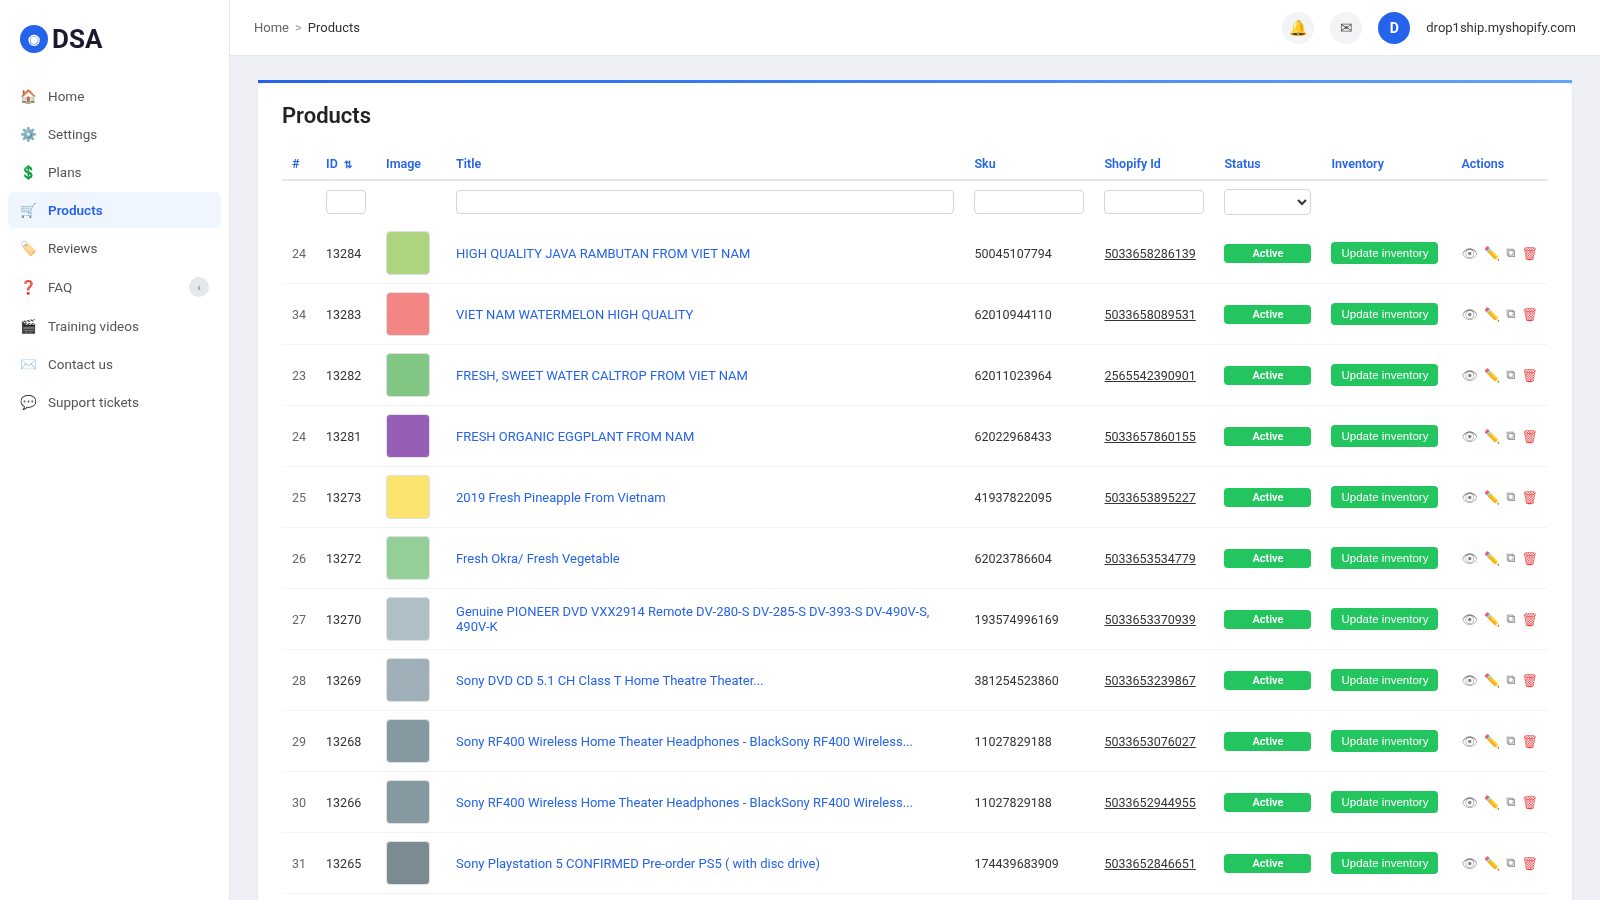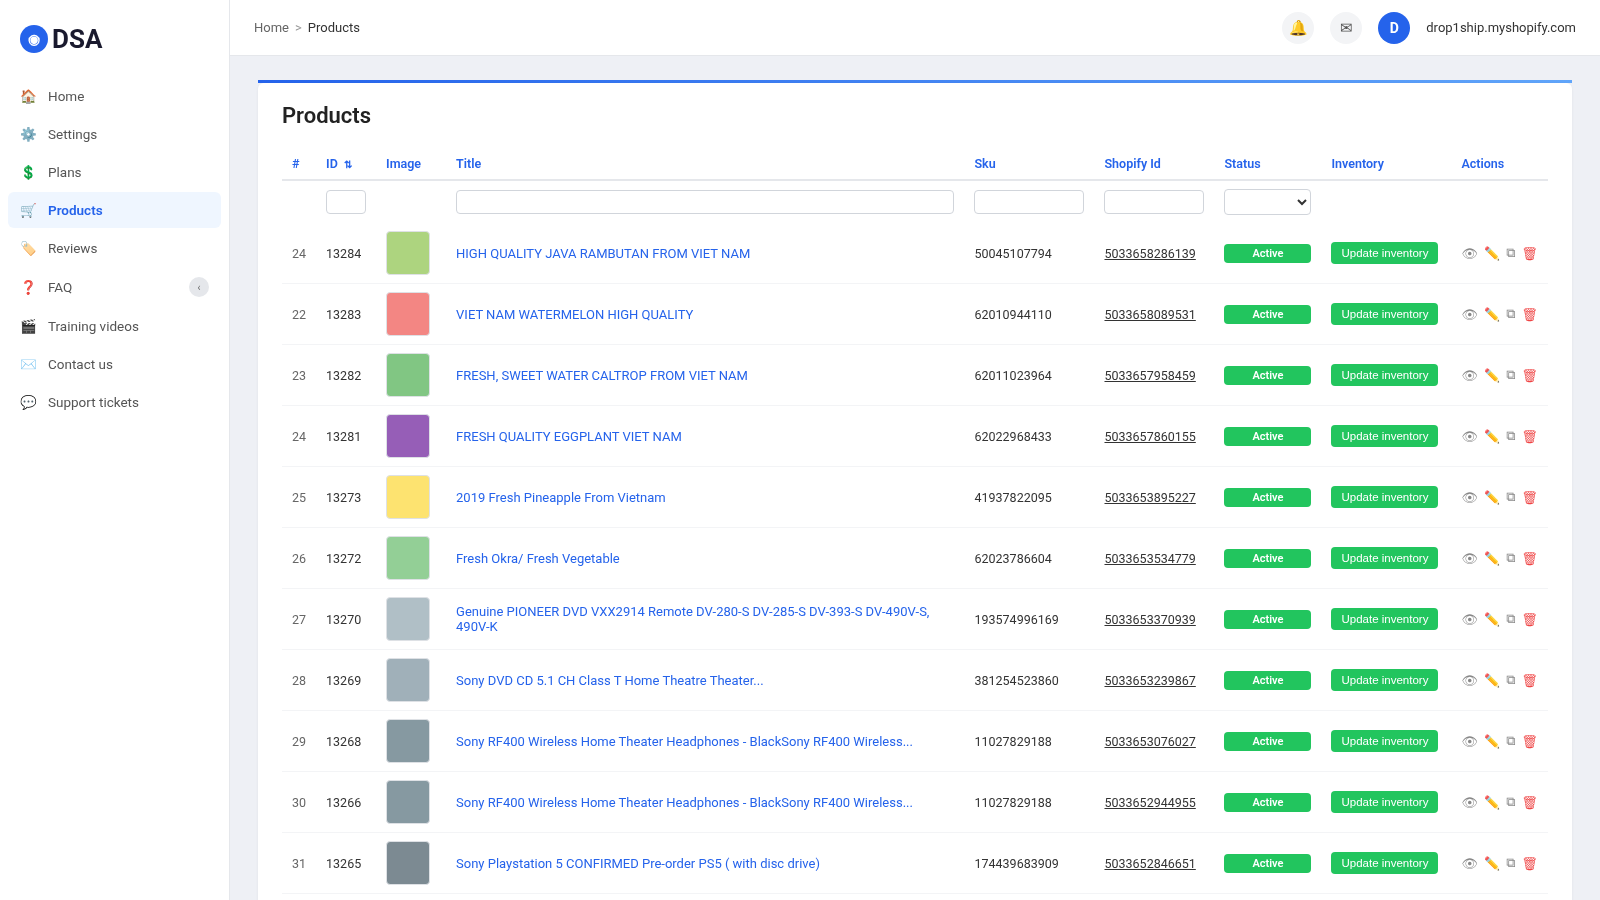--- a/index.html
+++ b/index.html
@@ -210,21 +210,21 @@
     <td>
       <div class="action-icons">
         <span class="action-icon" title="View">👁</span>
         <span class="action-icon" title="Edit">✏️</span>
         <span class="action-icon" title="Copy">⧉</span>
         <span class="action-icon delete" title="Delete">🗑</span>
       </div>
     </td>
   </tr>
               <tr>
-    <td class="row-num">22</td>
+    <td class="row-num">34</td>
     <td class="row-id">13283</td>
     <td>
       <div class="product-img-placeholder" style="background: #ef5350; opacity: 0.7;"></div>
     </td>
     <td>
       <a href="#" class="product-title-link">VIET NAM WATERMELON HIGH QUALITY</a>
     </td>
     <td class="sku-cell">62010944110</td>
     <td class="shopify-id-cell">5033658089531</td>
     <td>
@@ -245,21 +245,21 @@
               <tr>
     <td class="row-num">23</td>
     <td class="row-id">13282</td>
     <td>
       <div class="product-img-placeholder" style="background: #4caf50; opacity: 0.7;"></div>
     </td>
     <td>
       <a href="#" class="product-title-link">FRESH, SWEET WATER CALTROP FROM VIET NAM</a>
     </td>
     <td class="sku-cell">62011023964</td>
-    <td class="shopify-id-cell">5033657958459</td>
+    <td class="shopify-id-cell">2565542390901</td>
     <td>
       <span class="status-badge">Active</span>
     </td>
     <td>
       <button class="update-inv-btn">Update inventory</button>
     </td>
     <td>
       <div class="action-icons">
         <span class="action-icon" title="View">👁</span>
         <span class="action-icon" title="Edit">✏️</span>
@@ -268,21 +268,21 @@
       </div>
     </td>
   </tr>
               <tr>
     <td class="row-num">24</td>
     <td class="row-id">13281</td>
     <td>
       <div class="product-img-placeholder" style="background: #6a1b9a; opacity: 0.7;"></div>
     </td>
     <td>
-      <a href="#" class="product-title-link">FRESH QUALITY EGGPLANT VIET NAM</a>
+      <a href="#" class="product-title-link">FRESH ORGANIC EGGPLANT FROM NAM</a>
     </td>
     <td class="sku-cell">62022968433</td>
     <td class="shopify-id-cell">5033657860155</td>
     <td>
       <span class="status-badge">Active</span>
     </td>
     <td>
       <button class="update-inv-btn">Update inventory</button>
     </td>
     <td>

